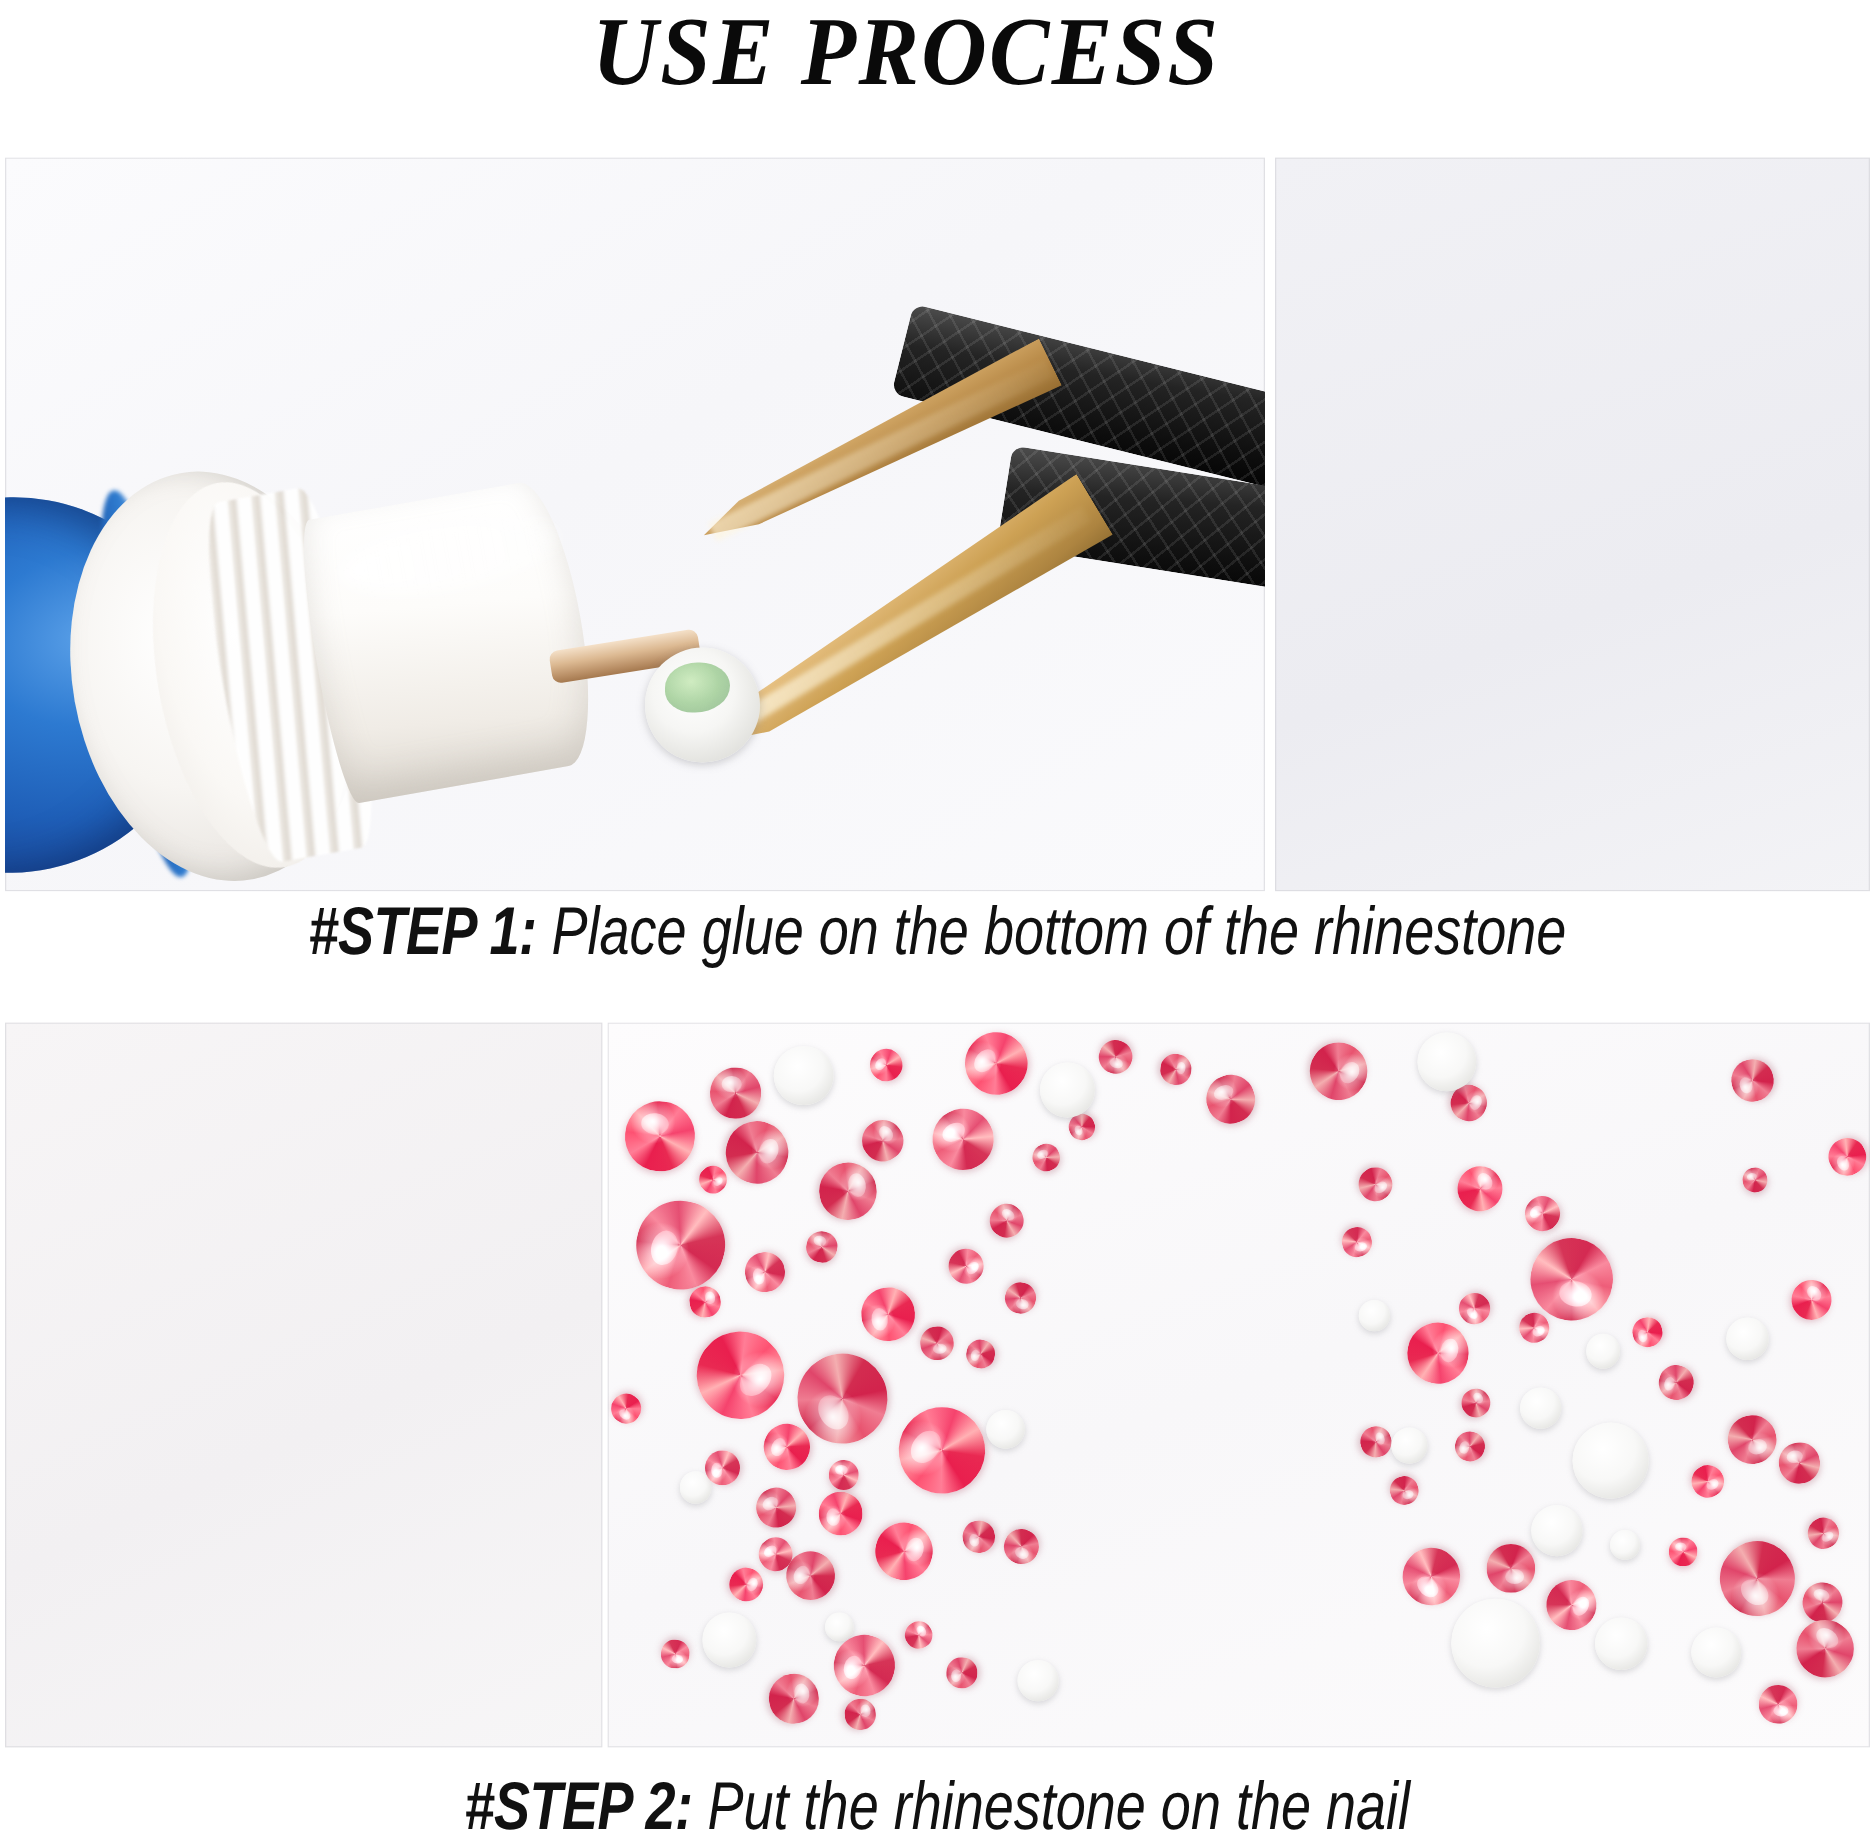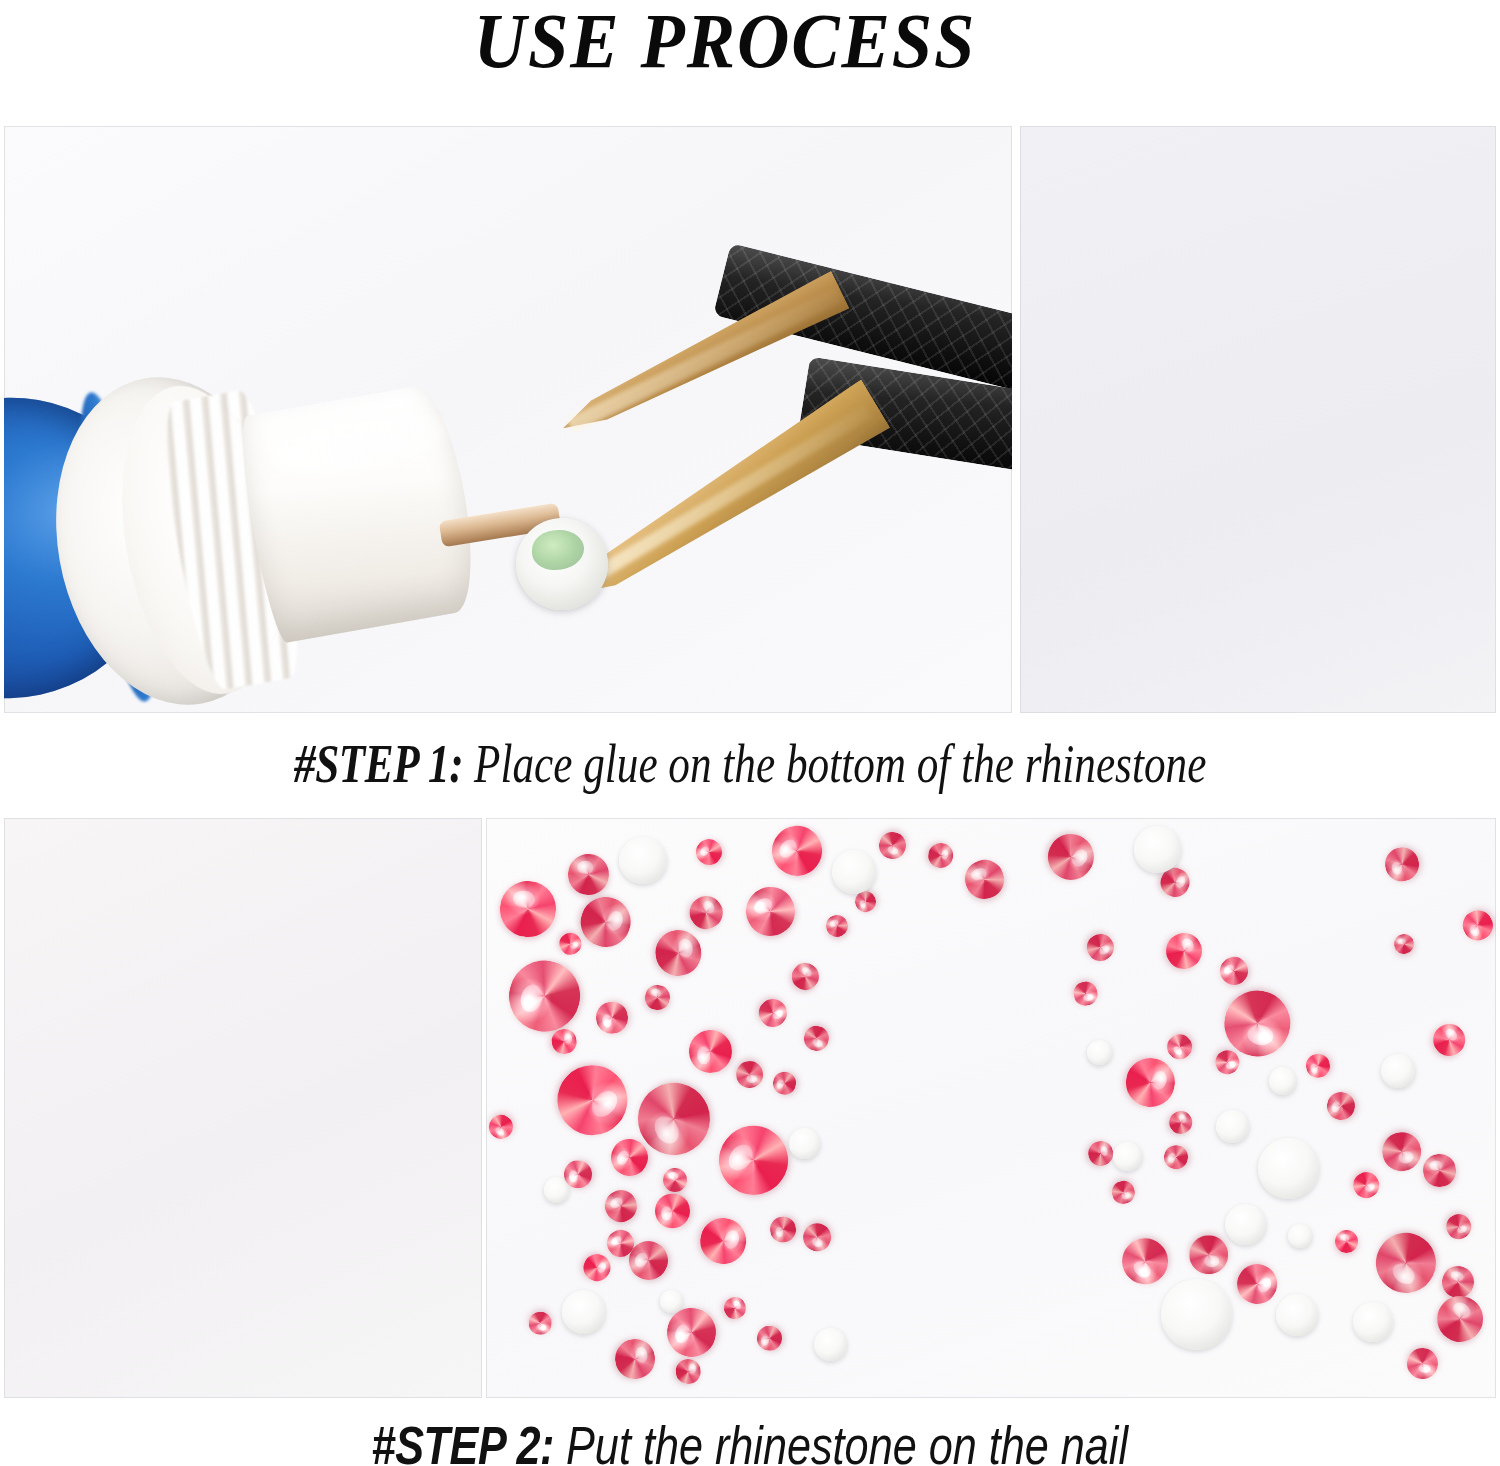--- a/index.html
+++ b/index.html
@@ -50,21 +50,21 @@
   .caption .step-label {
     font-weight: bold;
     letter-spacing: -0.5px;
   }
   .caption .step-text { font-weight: 400; }
   .caption .inner {
     display: inline-block;
     transform: scaleX(0.80);
     transform-origin: center;
   }
-  #caption-1 { top: 737px; font-family: Liberation Serif, serif; }
+  #caption-1 { top: 718px; }
   #caption-2 { top: 1418px; }
 
   
   .panel {
     position: absolute;
     overflow: hidden;
     background: #f4f4f7;
   }
 
   

